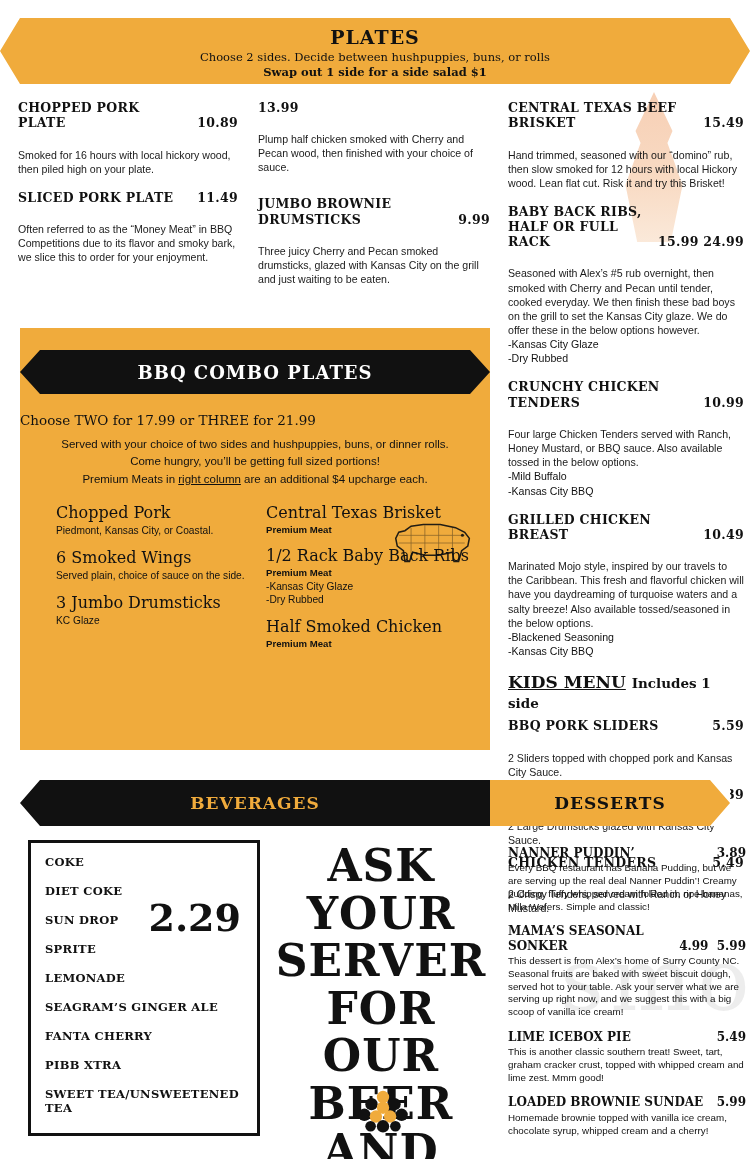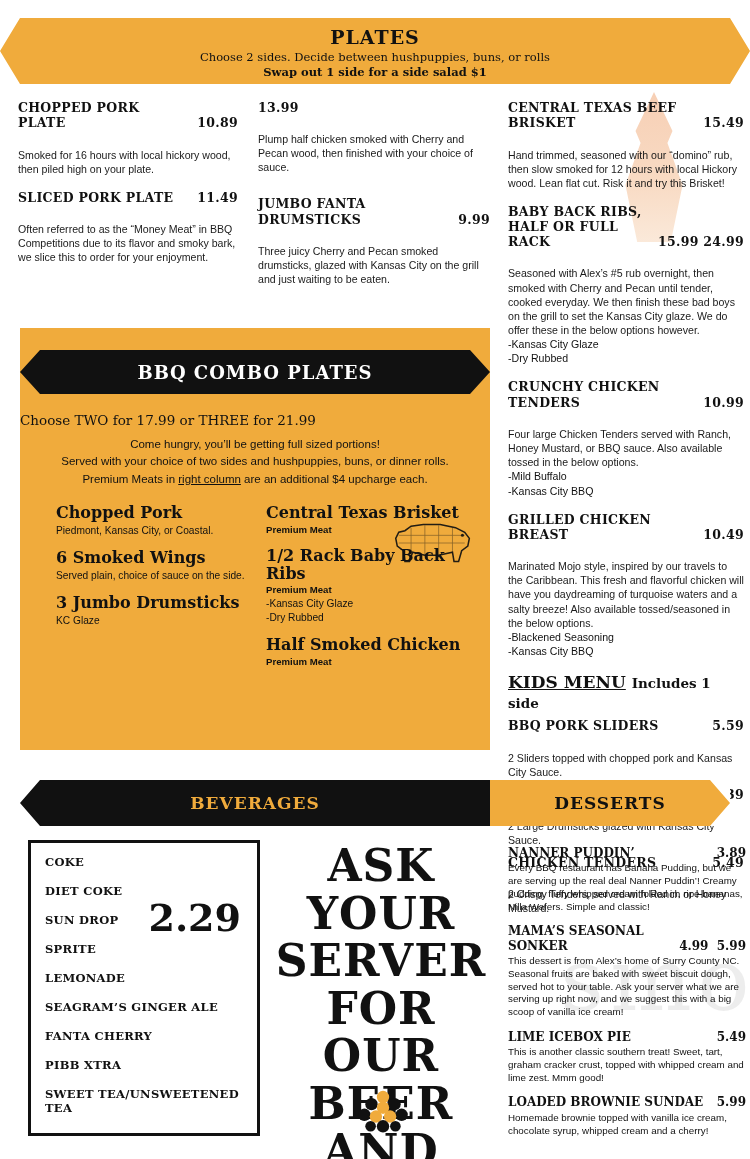--- a/index.html
+++ b/index.html
@@ -89,21 +89,21 @@
     font-family:"DejaVu Serif", serif;
     font-size:13.5px; margin-top:18px;
   }
   .combo-lines { text-align:center; font-size:11.5px; line-height:1.5; margin-top:8px; padding:0 18px; }
   .combo-lines .u { text-decoration:underline; }
   .combo-cols { display:flex; margin-top:16px; padding:0 0 0 36px; }
   .cc-left { width:210px; }
   .cc-right { width:205px; position:relative; }
   .combo-item { margin-bottom:12px; }
   .combo-name {
-    font-family:"DejaVu Serif", serif; font-weight:bold; font-size:16px; line-height:1.12;
+    font-family:"DejaVu Serif", serif; font-weight:normal; font-size:16px; line-height:1.12;
   }
   .combo-sub { font-size:10.2px; line-height:1.32; margin-top:2px; }
   .combo-prem { font-size:9.6px; font-weight:bold; margin-top:2px; }
 
   .cow { position:absolute; right:-6px; top:8px; width:92px; height:62px; opacity:.92; }
 
   
   .kids-title {
     font-family:"DejaVu Serif", serif; font-weight:bold; font-size:17px;
     margin-top:6px; margin-bottom:6px;
@@ -213,21 +213,21 @@
 
     <div class="col col-2">
       <div class="item">
         <div class="item-head">
           <span class="pr">13.99</span>
         </div>
         <div class="item-desc">Plump half chicken smoked with Cherry and Pecan wood, then finished with your choice of sauce.</div>
       </div>
       <div class="item" style="margin-top:22px;">
         <div class="item-head">
-          <span class="nm">JUMBO FANTA DRUMSTICKS</span>
+          <span class="nm">JUMBO BROWNIE DRUMSTICKS</span>
           <span class="pr">9.99</span>
         </div>
         <div class="item-desc">Three juicy Cherry and Pecan smoked drumsticks, glazed with Kansas City on the grill and just waiting to be eaten.</div>
       </div>
     </div>
 
     <div class="col col-3">
 
       <div class="item">
         <div class="item-head">
@@ -307,22 +307,22 @@
   </div>
 
   <div class="combo">
     <div class="combo-banner">
       <div class="notch-left"></div>
       <div class="notch-right"></div>
       <div class="t">BBQ COMBO PLATES</div>
     </div>
     <div class="combo-choose">Choose TWO for 17.99 or THREE for 21.99</div>
     <div class="combo-lines">
+      <div>Served with your choice of two sides and hushpuppies, buns, or dinner rolls.</div>
       <div>Come hungry, you’ll be getting full sized portions!</div>
-      <div>Served with your choice of two sides and hushpuppies, buns, or dinner rolls.</div>
       <div>
         <span>Premium Meats in </span><span class="u">right column</span><span> are an additional $4 upcharge each.</span>
       </div>
     </div>
 
     <div class="combo-cols">
       <div class="cc-left">
         <div class="combo-item">
           <div class="combo-name">Chopped Pork</div>
           <div class="combo-sub">Piedmont, Kansas City, or Coastal.</div>

